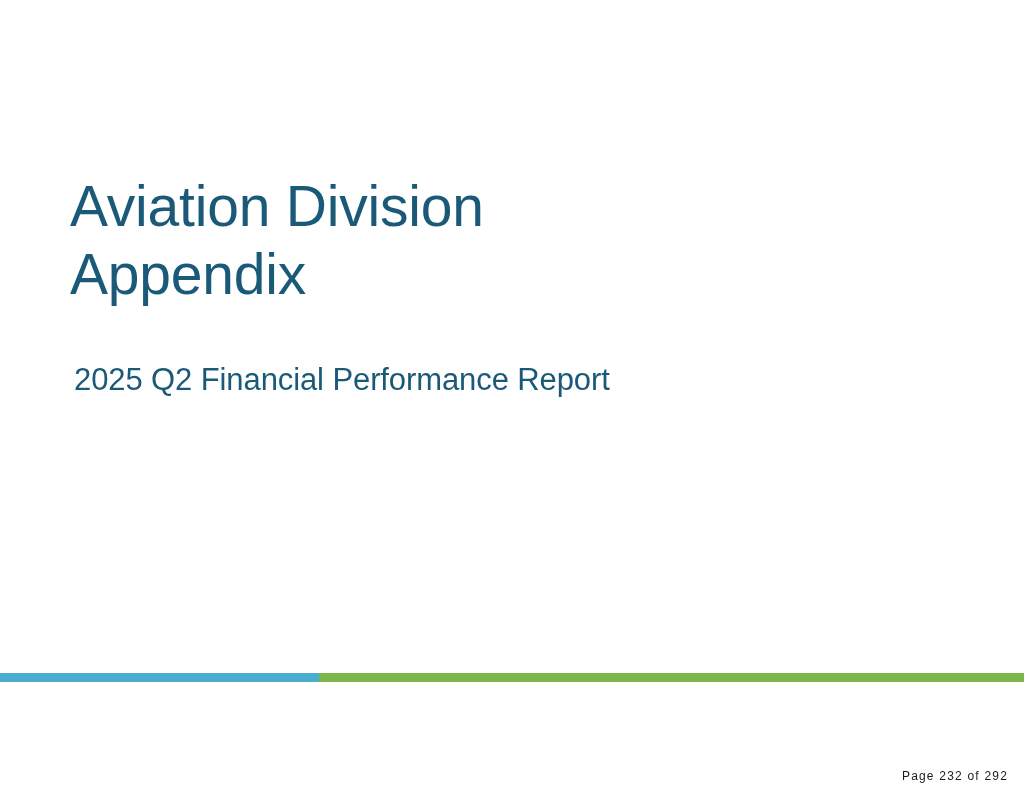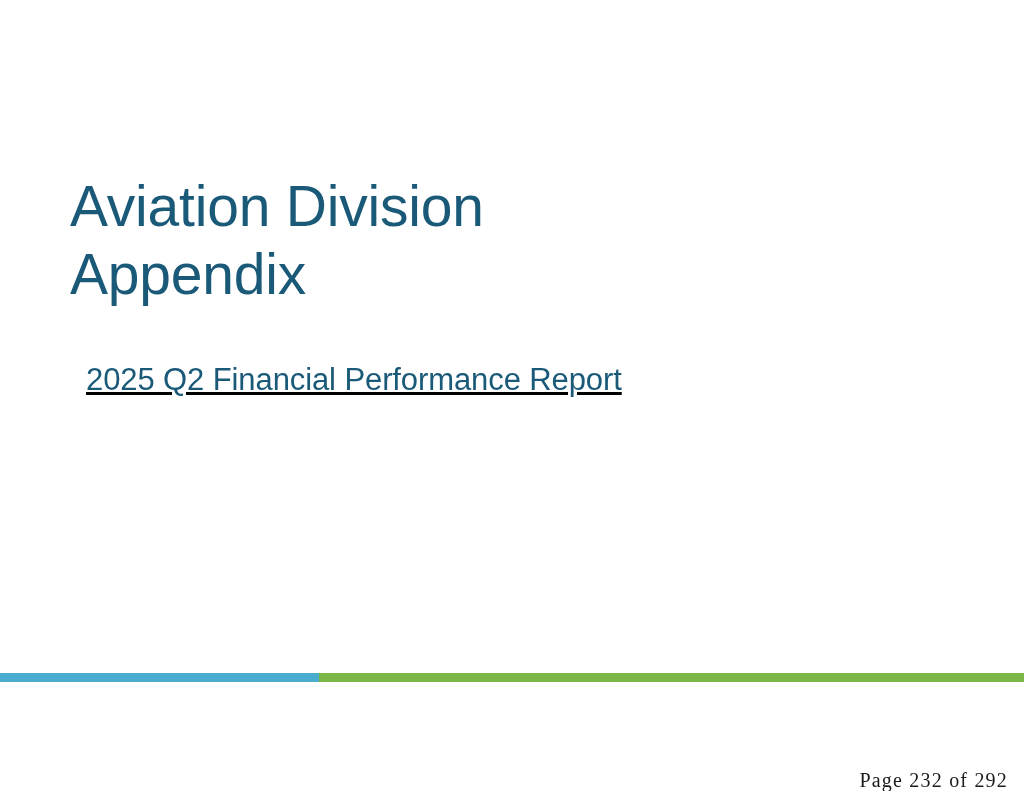--- a/index.html
+++ b/index.html
@@ -35,24 +35,23 @@
     line-height: 68px;
     font-weight: 400;
     color: #1a5a78;
     letter-spacing: -0.2px;
     white-space: pre-line;
     margin: 0;
   }
 
   .subtitle-block {
     position: absolute;
-    left: 86px;
+    left: 74px;
     top: 360px;
     width: 800px;
-    text-decoration: underline;
   }
   .slide-subtitle {
     font-family: "Liberation Sans", sans-serif;
     font-size: 31px;
     line-height: 40px;
     font-weight: 400;
     color: #1a5a78;
     letter-spacing: -0.1px;
     margin: 0;
   }
@@ -89,22 +88,22 @@
     flex: 1 1 auto;
     height: 100%;
     background: #7ab648;
   }
 
   
   .page-footer {
     position: absolute;
     right: 16px;
     top: 769px;
-    font-family: Liberation Serif, serif;
-    font-size: 20px;
+    font-family: Liberation Sans, sans-serif;
+    font-size: 12px;
     letter-spacing: 1.2px;
     color: #1b1b1b;
     white-space: nowrap;
   }
 </style>
 </head>
 <body>
 
 <div class="slide-page">
 

